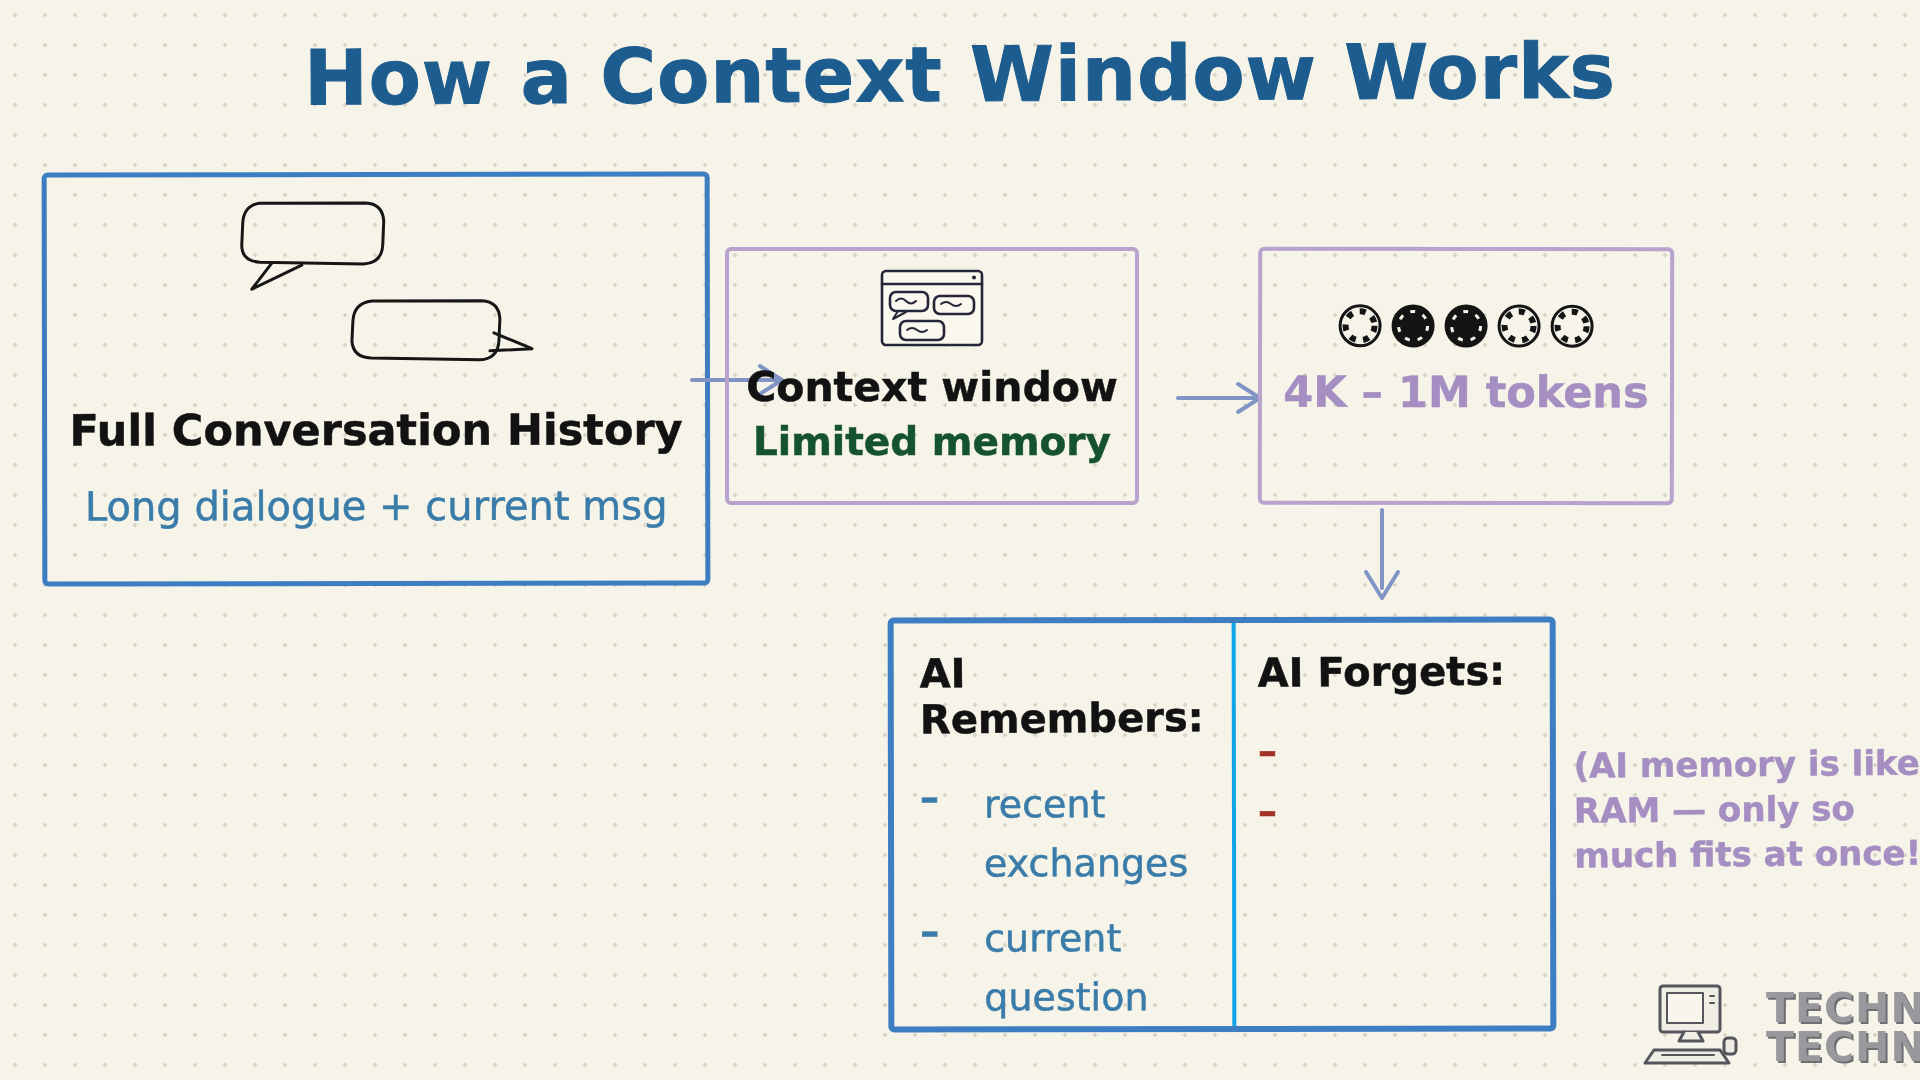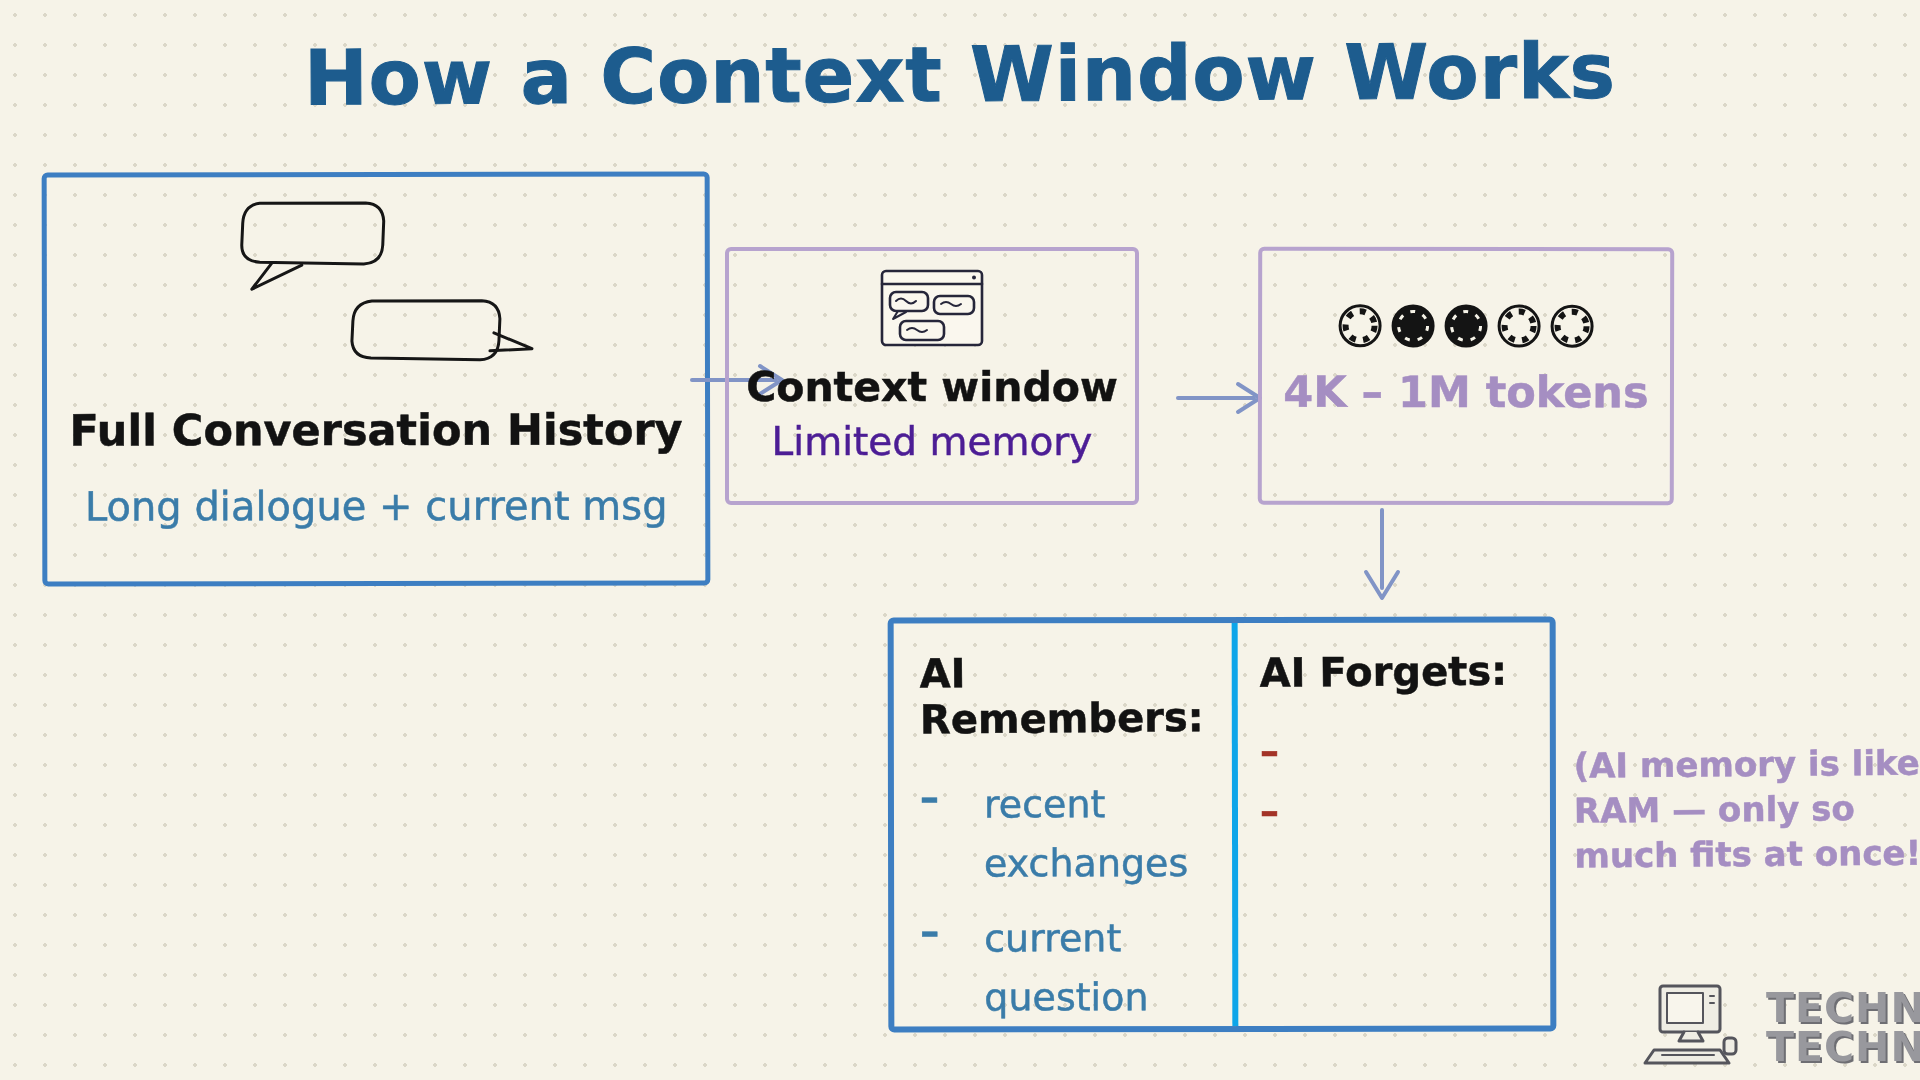--- a/index.html
+++ b/index.html
@@ -27,27 +27,27 @@
   #context-box{ left:725px; top:247px; width:414px; height:258px; border:4px solid #b7a3ce; }
   #tokens-box{ left:1258px; top:247px; width:416px; height:258px; border:4px solid #b7a3ce; transform:rotate(0.1deg); }
   #memory-box{ left:888px; top:617px; width:668px; height:415px; border:6px solid #3d7ec2; display:flex; transform:rotate(-0.1deg); }
 
   #speech-bubbles{ position:absolute; left:185px; top:16px; }
   #history-heading{ position:absolute; left:0; right:0; top:228px; text-align:center; font-size:43px; font-weight:700; color:#121212; }
   #history-sub{ position:absolute; left:0; right:0; top:306px; text-align:center; font-size:40px; color:#3a7ca9; }
 
   #chat-window-icon{ position:absolute; left:50%; top:18px; transform:translateX(-50%); }
   #context-heading{ position:absolute; left:0; right:0; top:112px; text-align:center; font-size:41px; font-weight:700; color:#121212; }
-  #context-sub{ position:absolute; left:0; right:0; top:168px; text-align:center; font-size:39px; color:#4c1d95; font-weight:400; }
+  #context-sub{ position:absolute; left:0; right:0; top:168px; text-align:center; font-size:39px; color:#14532d; font-weight:700; }
 
   #chips-row{ position:absolute; left:0; right:0; top:52px; display:flex; justify-content:center; gap:7px; }
   #tokens-label{ position:absolute; left:0; right:0; top:116px; text-align:center; font-size:43px; color:#a58ec2; font-weight:700; }
 
   .mem-col{ padding:26px 32px 10px 26px; width:338px; }
-  .mem-col.right{ border-left:6px solid #0ea5e9; width:330px; padding-left:22px; }
+  .mem-col.right{ border-left:4px solid #0ea5e9; width:330px; padding-left:22px; }
   .mem-heading{ font-size:40px; font-weight:700; color:#121212; margin-bottom:34px; transform:rotate(-0.4deg); }
   .mem-item{ display:flex; margin-bottom:16px; }
   .mem-item .dash{ width:64px; flex:none; font-size:38px; font-weight:700; }
   .mem-item .txt{ font-size:38px; line-height:1.55; }
   .remembers-color{ color:#3a7ca9; }
   .forgets-color{ color:#a33327; }
 
   #note{
     position:absolute; left:1574px; top:742px; width:368px;
     font-size:34px; line-height:1.32; color:#a58ec2; font-weight:700;

